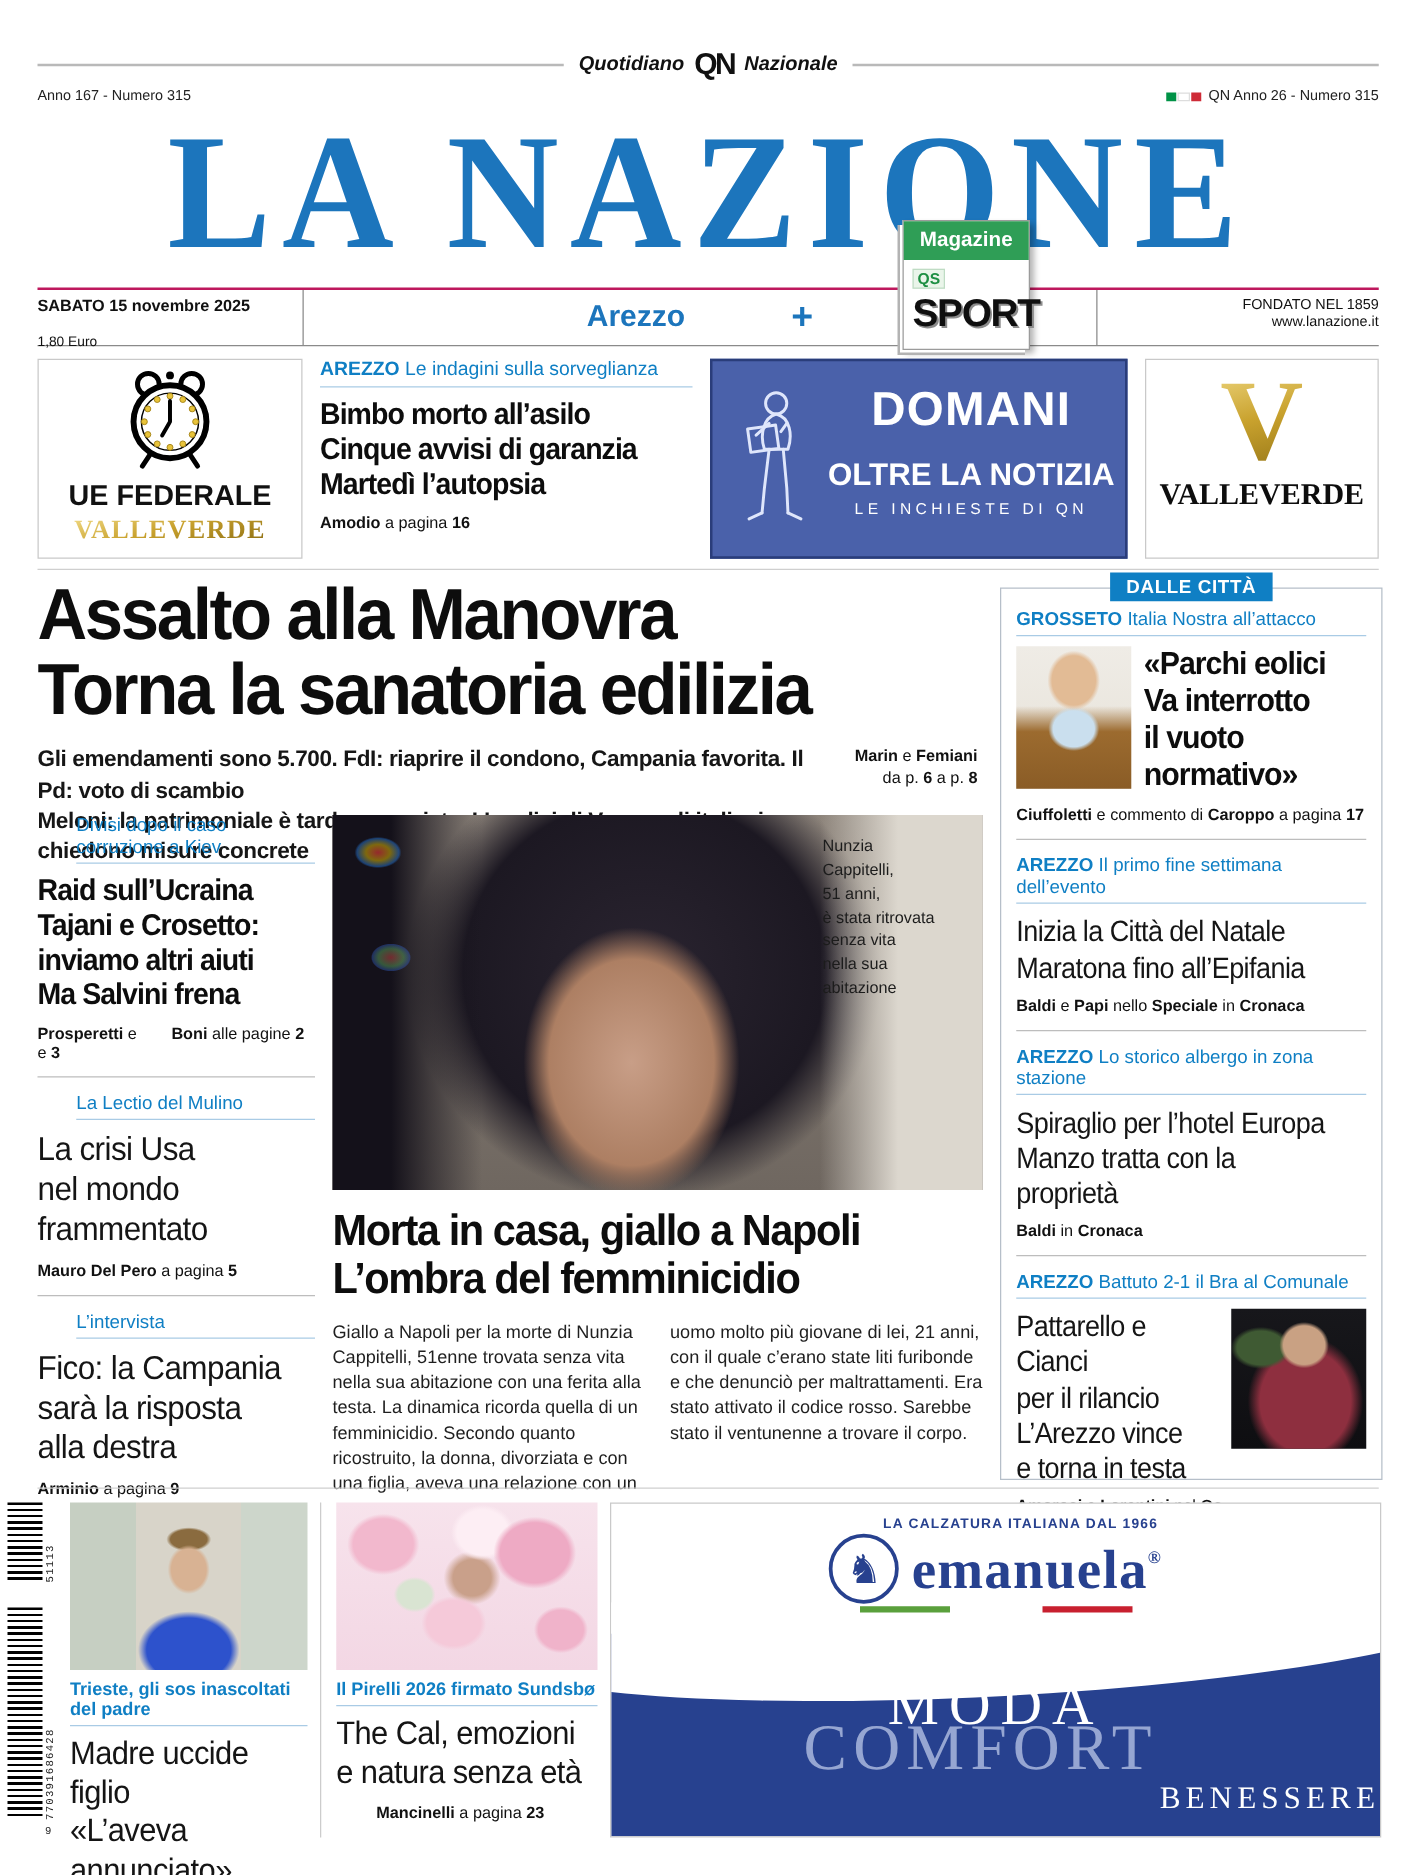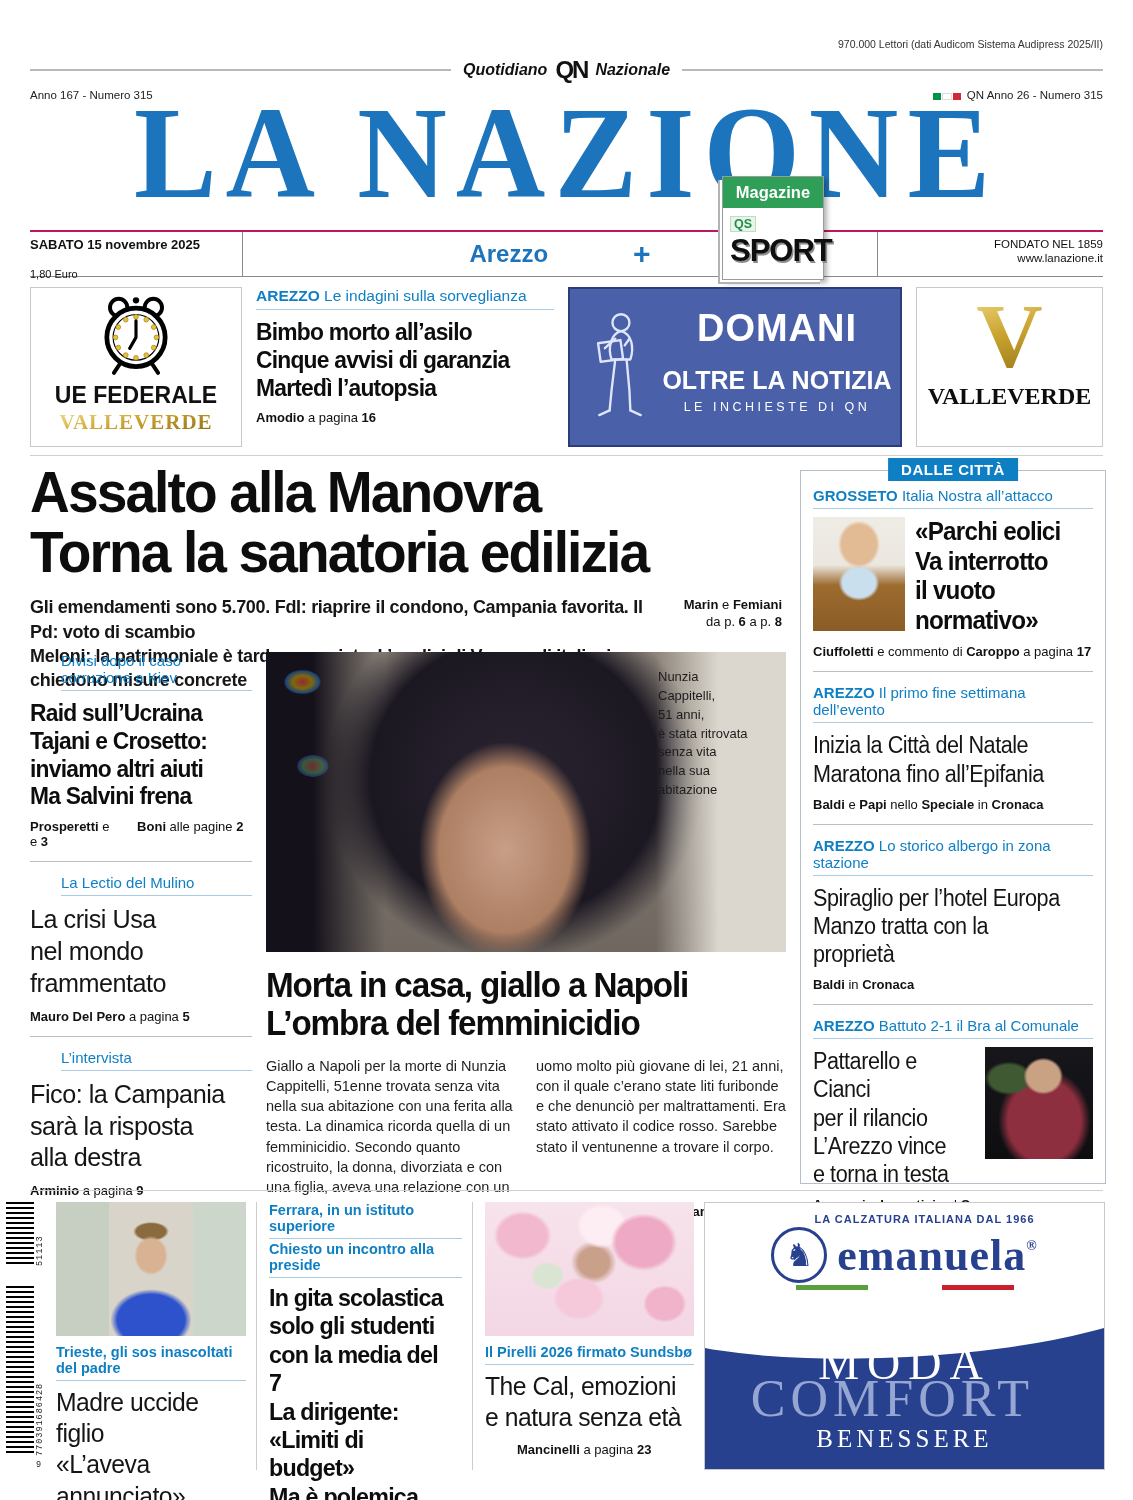--- a/index.html
+++ b/index.html
@@ -165,30 +165,29 @@
   .eman-reg{font-size:14px;vertical-align:20px;color:#27418f;}
   .eman-bars{display:flex;justify-content:center;gap:74px;margin-top:2px;}
   .eman-bars i{width:72px;height:5px;display:block;}
   .bar-green{background:#5aa03c;} .bar-red{background:#c8202f;}
   .eman-blue{position:absolute;left:0;right:0;bottom:0;top:104px;background:#27418f;z-index:1;}
   .eman-blue::before{content:"";position:absolute;top:-60px;left:-16%;width:132%;height:110px;background:#fff;border-radius:50%;transform:rotate(-3deg);}
   .eman-moda{position:absolute;top:30px;width:100%;text-align:center;font-family:"Liberation Serif",serif;
              font-size:46px;color:#fff;letter-spacing:8px;z-index:3;}
   .eman-comfort{position:absolute;top:62px;width:100%;text-align:center;font-family:"Liberation Serif",serif;
              font-size:52px;color:rgba(198,210,238,.7);letter-spacing:5px;z-index:2;transform:translateX(-12px);}
-  .eman-benessere{position:absolute;top:118px;width:100%;text-align:center;font-family:"Liberation Serif",serif;
+  .eman-benessere{position:absolute;top:118px;width:100%;text-align:right;font-family:"Liberation Serif",serif;
              font-size:25px;color:#fff;letter-spacing:4px;z-index:3;}
 </style>
 </head>
 <body>
 
 <div class="page">
 
   <div class="topbar">
-    <div class="readers">970.000 Lettori  (dati Audicom Sistema Audipress 2025/II)</div>
     <div class="toprule">
       <div class="rule"></div>
       <div class="qn-center">
         <span class="qn-word">Quotidiano</span>
         <span class="qn-logo">QN</span>
         <span class="qn-word">Nazionale</span>
       </div>
       <div class="rule"></div>
     </div>
     <div class="topmeta">
@@ -375,26 +374,20 @@
       <div class="bc-prefix">9</div>
     </div>
 
     <div class="bstory bs1">
       <div class="photo-boy"></div>
       <div class="kicker">Trieste, gli sos inascoltati del padre</div>
       <div class="hl-light">Madre uccide figlio<br>«L’aveva annunciato»</div>
 
     </div>
 
-    <div class="bstory bs2">
-      <div class="kicker">Ferrara, in un istituto superiore</div>
-      <div class="kicker">Chiesto un incontro alla preside</div>
-      <div class="hl">In gita scolastica<br>solo gli studenti<br>con la media del 7<br>La dirigente:<br>«Limiti di budget»<br>Ma è polemica</div>
-
-    </div>
 
     <div class="bstory bs3">
       <div class="photo-flowers"></div>
       <div class="kicker">Il Pirelli 2026 firmato Sundsbø</div>
       <div class="hl-light">The Cal, emozioni<br>e natura senza età</div>
       <div class="byline"><span style="font-weight: 700; padding-left: 32px;">Mancinelli</span><span style="font-weight: 400;"> a pagina </span><span style="font-weight: 700;">23</span></div>
     </div>
 
     <div class="adE">
       <div class="eman-top">

